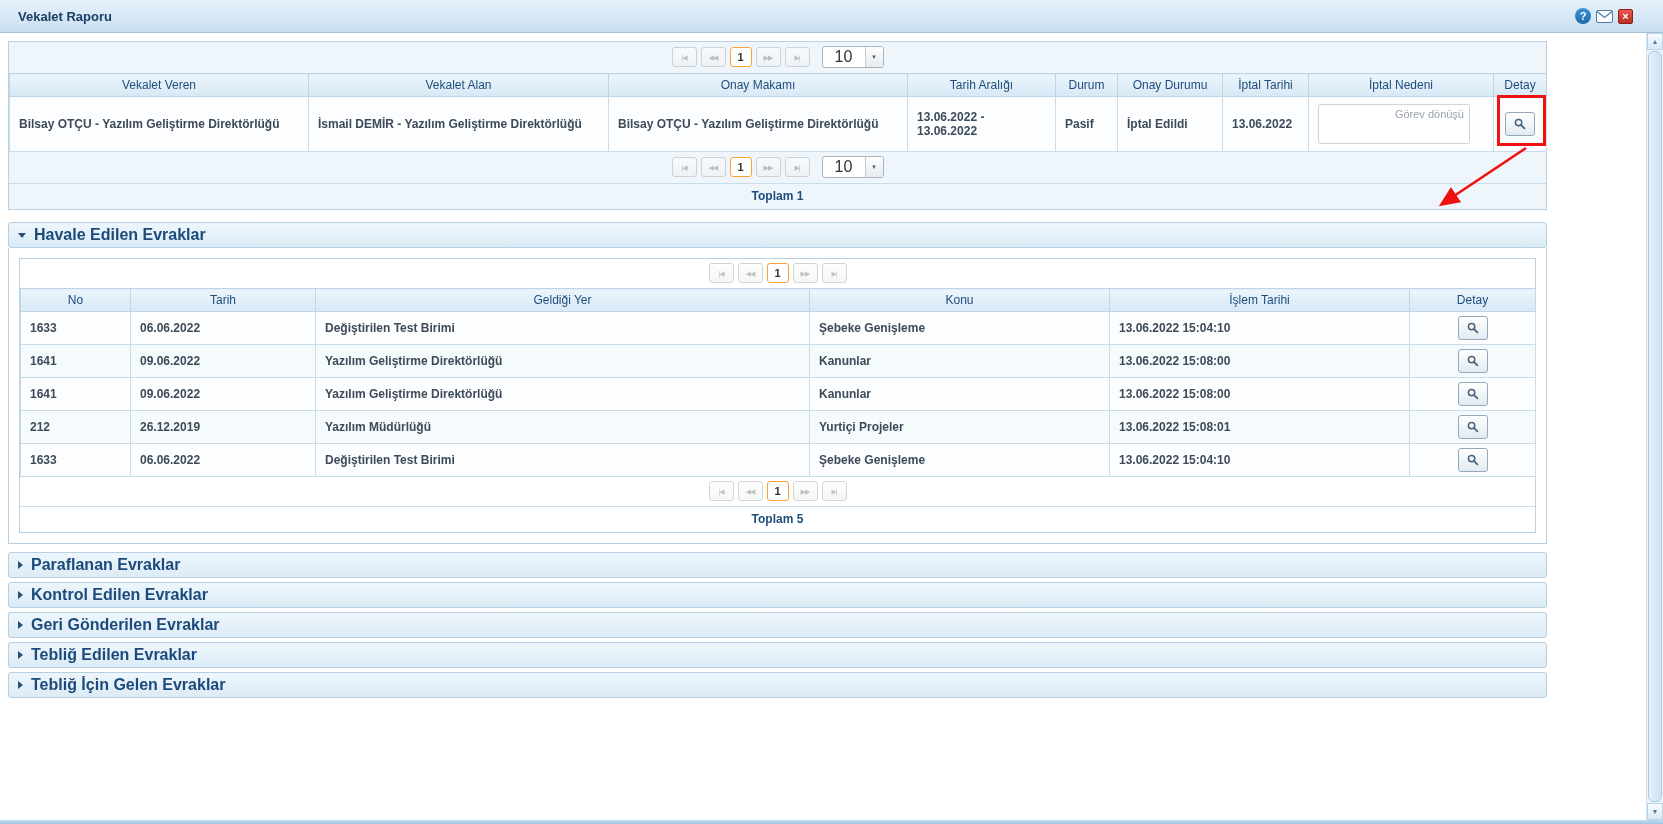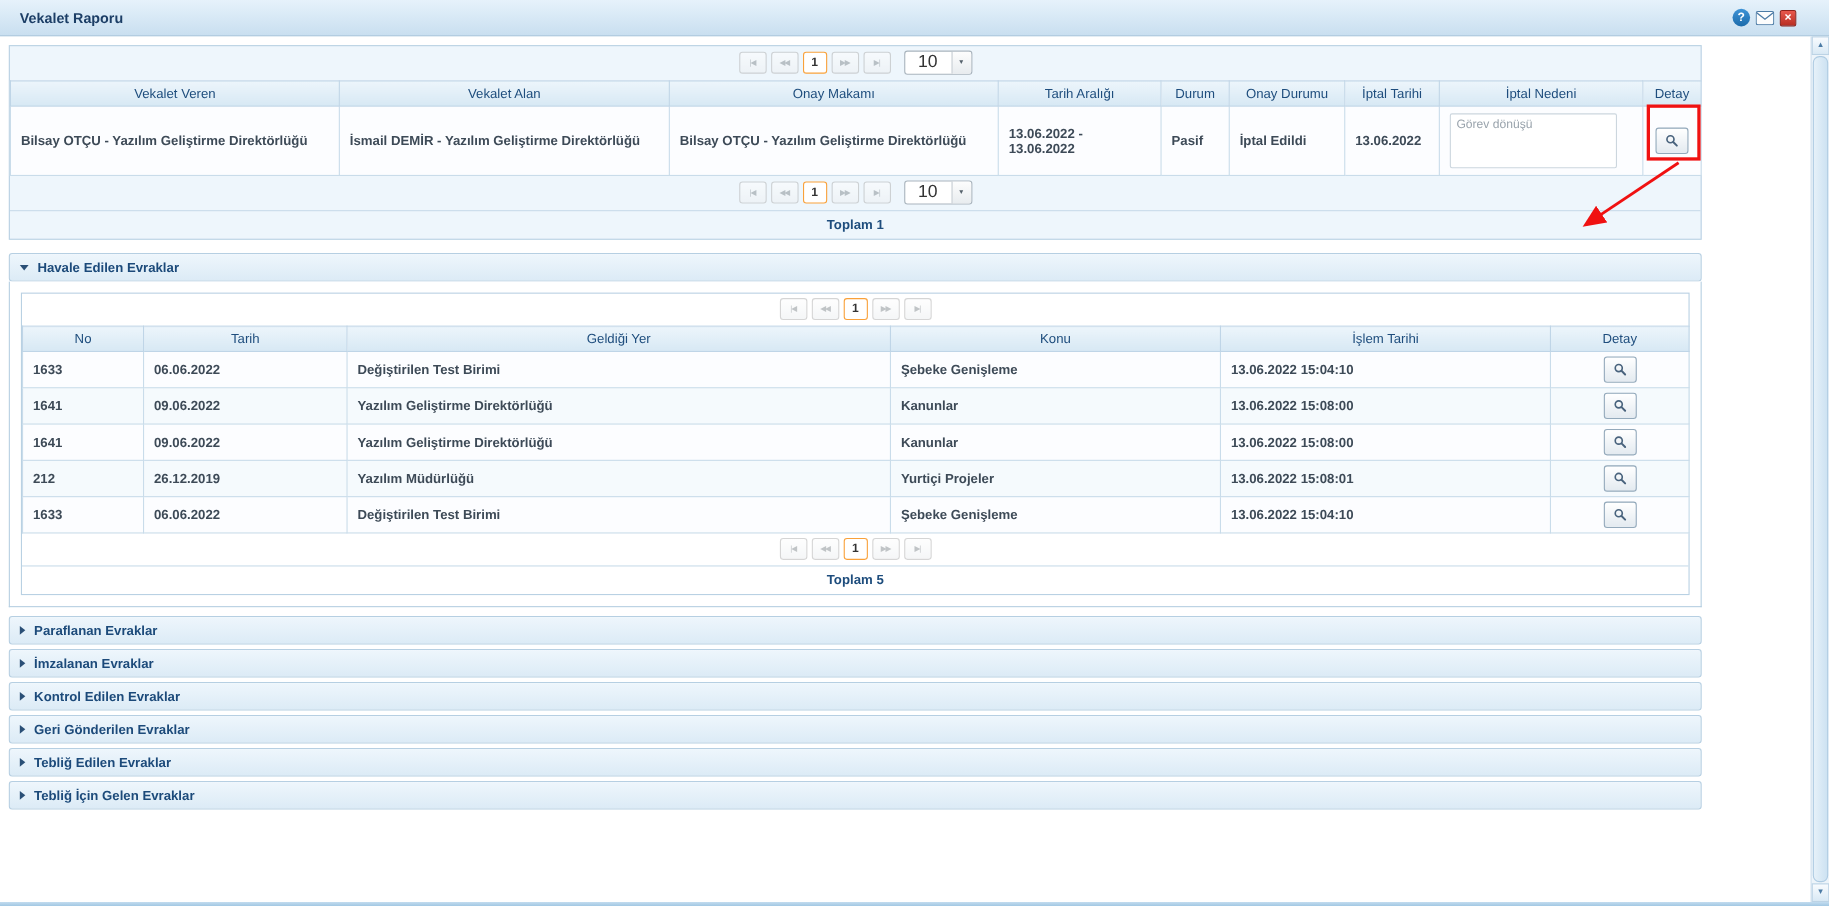--- a/index.html
+++ b/index.html
@@ -96,25 +96,25 @@
     background: #fcfdff; vertical-align: middle;
     overflow: hidden;
   }
   .grid tr:nth-child(even) td { background: #f5fafd; }
   td.c-center { text-align: center; }
 
   .vekalet-grid td { height: 55px; }
   .havale-grid td { height: 33px; padding: 4px 9px; }
 
   .iptal-textarea {
-    width: 152px; height: 50px;
+    width: 152px; height: 40px;
     border: 1px solid #ccd6de; border-radius: 2px;
     background: #fff; color: #99a3ac;
     font-size: 11px; font-weight: normal;
-    padding: 3px 5px; text-align: left; overflow: hidden;
+    padding: 3px 5px; text-align: right; overflow: hidden;
   }
 
   .detail-btn {
     width: 30px; height: 24px;
     border: 1px solid #93a9bb; border-radius: 3px;
     background: linear-gradient(#ffffff, #e3eaf0);
     display: inline-flex; align-items: center; justify-content: center;
     cursor: pointer;
   }
 
@@ -124,21 +124,21 @@
   }
 
   
   .acc-section { margin-top: 12px; width: 1539px; }
   .acc-header {
     height: 26px;
     border: 1px solid #b6cfe2; border-radius: 3px;
     background: linear-gradient(#eef6fc, #dcebf6);
     display: flex; align-items: center;
     padding: 0 9px; gap: 8px;
-    cursor: pointer; font-weight: bold; color: #1c4a7a; font-size: 12px;
+    cursor: pointer; font-weight: bold; color: #1c4a7a; font-size: 16px;
   }
   .acc-header.collapsed { margin-top: 4px; }
   .tri-right { width: 0; height: 0; border-top: 4px solid transparent; border-bottom: 4px solid transparent; border-left: 5px solid #2a4f76; }
   .tri-down  { width: 0; height: 0; border-left: 4px solid transparent; border-right: 4px solid transparent; border-top: 5px solid #2a4f76; }
   .acc-body {
     border: 1px solid #b6cfe2; border-top: none;
     background: #ffffff;
     padding: 10px 10px 0 10px;
   }
   .acc-body .inner-table-wrap { border: 1px solid #b9d1e3; }
@@ -431,24 +431,20 @@
     </div>
   </section>
 
   <div class="acc-section" style="margin-top:8px">
     <div class="acc-header collapsed">
       <span class="tri-right"></span>
       <span>Paraflanan Evraklar</span>
     </div>
     <div class="acc-header collapsed">
       <span class="tri-right"></span>
-      <span>İmzalanan Evraklar</span>
-    </div>
-    <div class="acc-header collapsed">
-      <span class="tri-right"></span>
       <span>Kontrol Edilen Evraklar</span>
     </div>
     <div class="acc-header collapsed">
       <span class="tri-right"></span>
       <span>Geri Gönderilen Evraklar</span>
     </div>
     <div class="acc-header collapsed">
       <span class="tri-right"></span>
       <span>Tebliğ Edilen Evraklar</span>
     </div>

